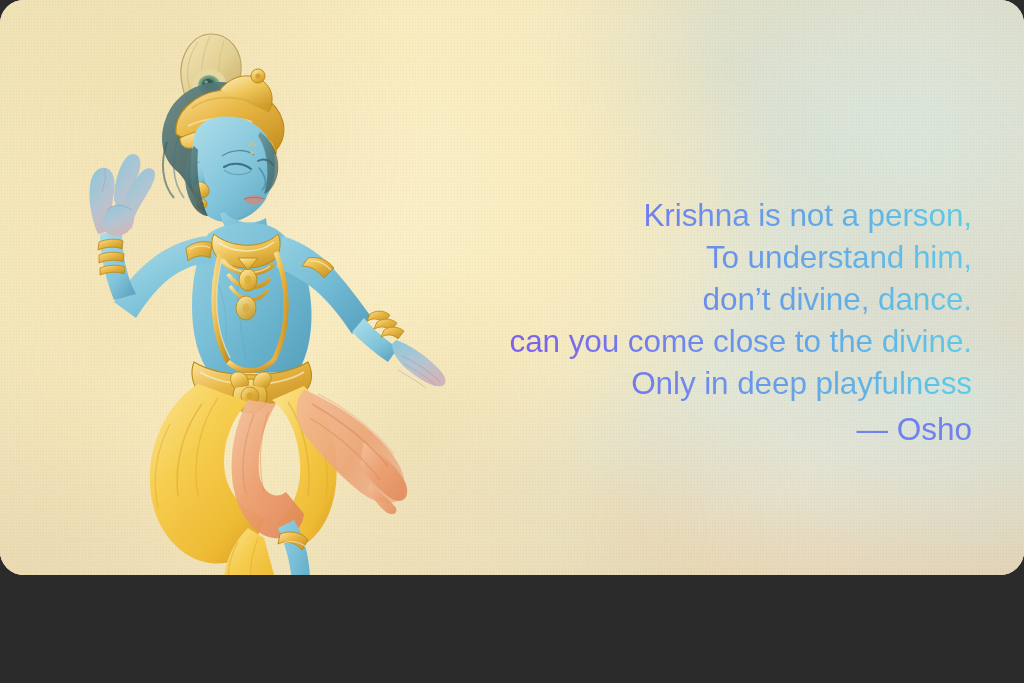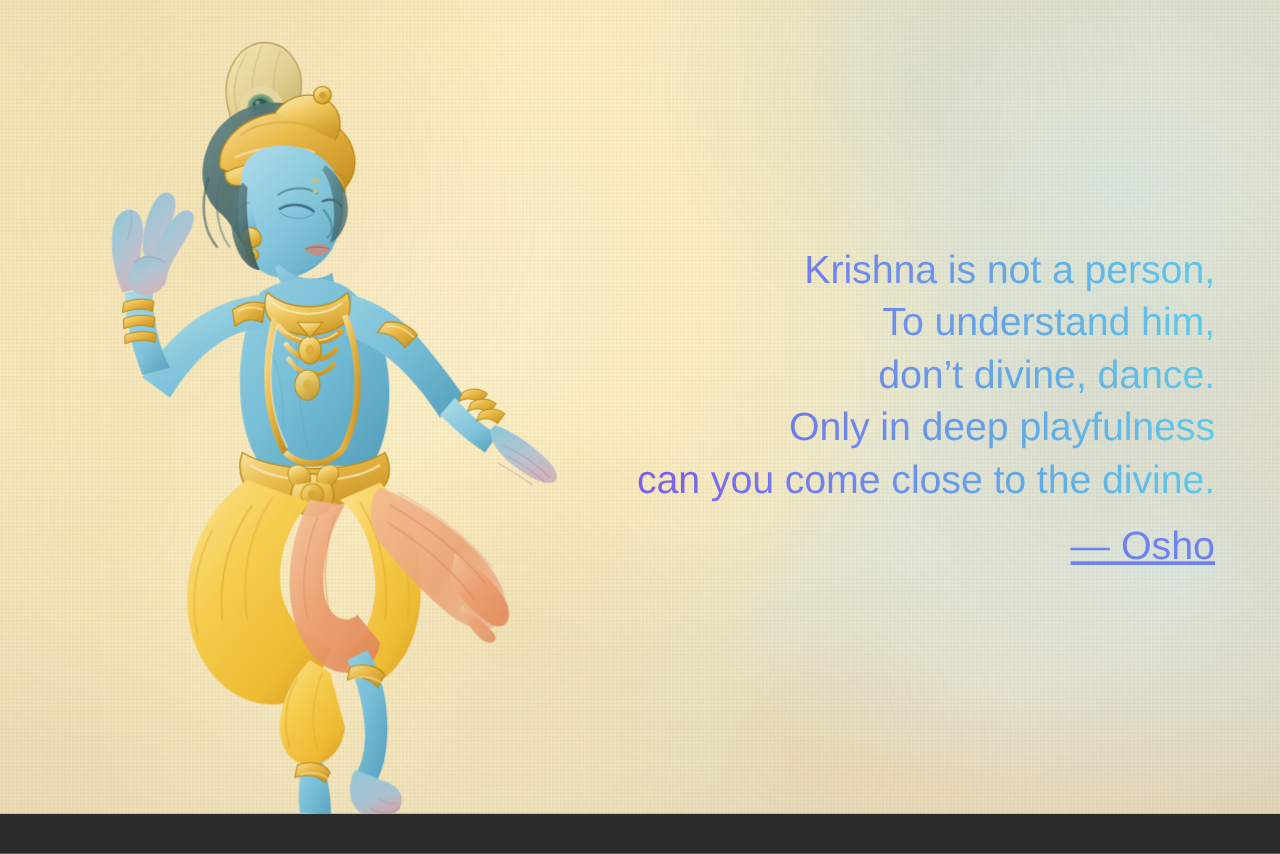--- a/index.html
+++ b/index.html
@@ -4,24 +4,25 @@
 <title>Krishna Quote Image</title>
 <style>
   html, body {
     margin: 0;
     padding: 0;
     background: #2b2b2b;
   }
   #stage {
     position: relative;
     width: 1024px;
-    height: 651px;
+    height: 575px;
     overflow: hidden;
     font-family: "Liberation Sans", sans-serif;
     background: #f6e9bf;
+    border-radius: 24px;
   }
 
   
   .bg-layer { position: absolute; inset: 0; }
 
   #bg-base {
     background:
       radial-gradient(ellipse 62% 72% at 28% 34%, #fbf1cd 0%, #f9ecc0 42%, rgba(248,233,184,0) 78%),
       radial-gradient(ellipse 55% 60% at 88% 22%, #dfe9e0 0%, rgba(223,233,224,0.55) 45%, rgba(223,233,224,0) 76%),
       radial-gradient(ellipse 48% 48% at 92% 70%, #dde7df 0%, rgba(221,231,223,0.5) 48%, rgba(221,231,223,0) 78%),
@@ -91,27 +92,26 @@
     -webkit-background-clip: text;
     background-clip: text;
     color: transparent;
     -webkit-text-fill-color: transparent;
     background-size: 560px 100%;
     background-position: right center;
     background-repeat: no-repeat;
   }
   #quote-attribution {
     display: block;
-    margin-top: 11px;
+    margin-top: 4px;
     font-size: 31.5px;
     line-height: 42px;
     font-weight: 400;
     white-space: nowrap;
     color: #6f82ef;
-    text-decoration: underline;
   }
 </style>
 </head>
 <body>
 
 <div id="stage">
 
   <div class="bg-layer" id="bg-base"></div>
   <div class="bg-layer" id="bg-warm-left"></div>
   <div class="bg-layer" id="bg-mottle"></div>
@@ -384,18 +384,18 @@
 
         <ellipse cx="212" cy="656" rx="72" ry="12" fill="#c2aa7c" opacity="0.16"></ellipse>
       </g>
     </svg>
   </div>
 
   <div id="quote-block">
     <span class="quote-line">Krishna is not a person,</span>
     <span class="quote-line">To understand him,</span>
     <span class="quote-line">don’t divine, dance.</span>
+    <span class="quote-line">can you come close to the divine.</span>
     <span class="quote-line">Only in deep playfulness</span>
-    <span class="quote-line">can you come close to the divine.</span>
     <span id="quote-attribution">— Osho</span>
   </div>
 
 </div>
 
 </body></html>

